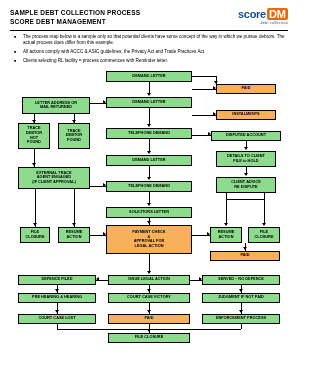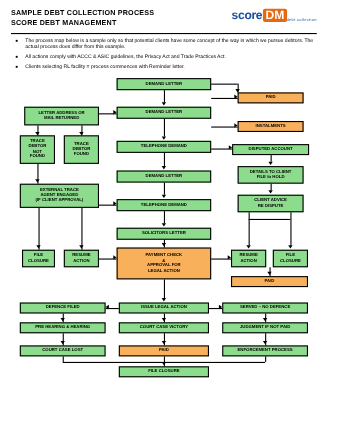--- a/index.html
+++ b/index.html
@@ -2,21 +2,21 @@
 <html><head>
 <meta charset="utf-8">
 <style>
   html,body{margin:0;padding:0;background:#ffffff;}
   body{width:298px;height:386px;font-family:"Liberation Sans",sans-serif;overflow:hidden;}
   .page{position:relative;width:298px;height:386px;box-sizing:border-box;padding:8px 10px;}
 
   
   .header{display:flex;justify-content:space-between;align-items:flex-start;}
   .title{font-size:6.5px;font-weight:bold;line-height:9px;letter-spacing:.2px;color:#000;}
-  .logo{display:flex;flex-direction:row;align-items:flex-end;}
+  .logo{display:flex;flex-direction:column;align-items:flex-end;}
   .logo-main{display:flex;align-items:center;}
   .logo-word{font-size:11px;font-weight:bold;color:#1a4fa0;letter-spacing:-.3px;}
   .logo-dm{font-size:11px;font-weight:bold;color:#ffffff;background:#e8680f;padding:0 2px;border-radius:2px;margin-left:1px;}
   .logo-sub{font-size:3.6px;color:#1a4fa0;letter-spacing:.3px;margin-top:1px;}
 
   .rule{height:1px;background:#000;margin:4px 0 3px 0;}
 
   
   .bullets{list-style:none;margin:0 0 6px 4px;padding:0;}
   .bullets li{position:relative;padding-left:9px;font-size:4.6px;line-height:6.4px;color:#000;margin-bottom:2.5px;}

